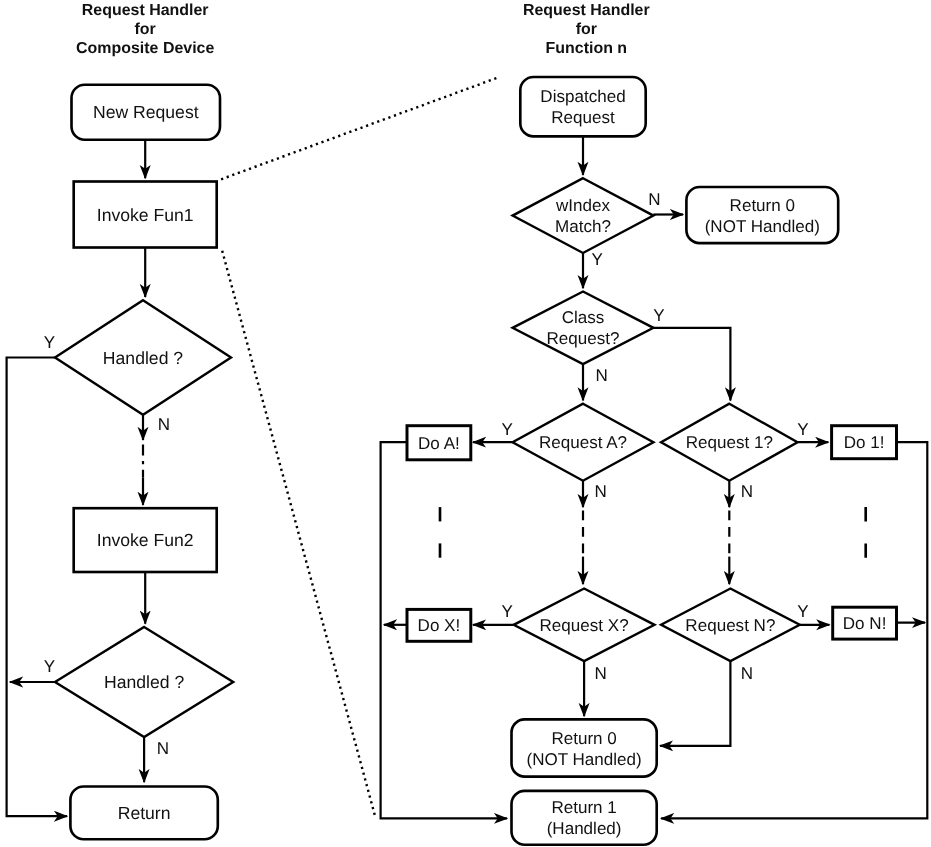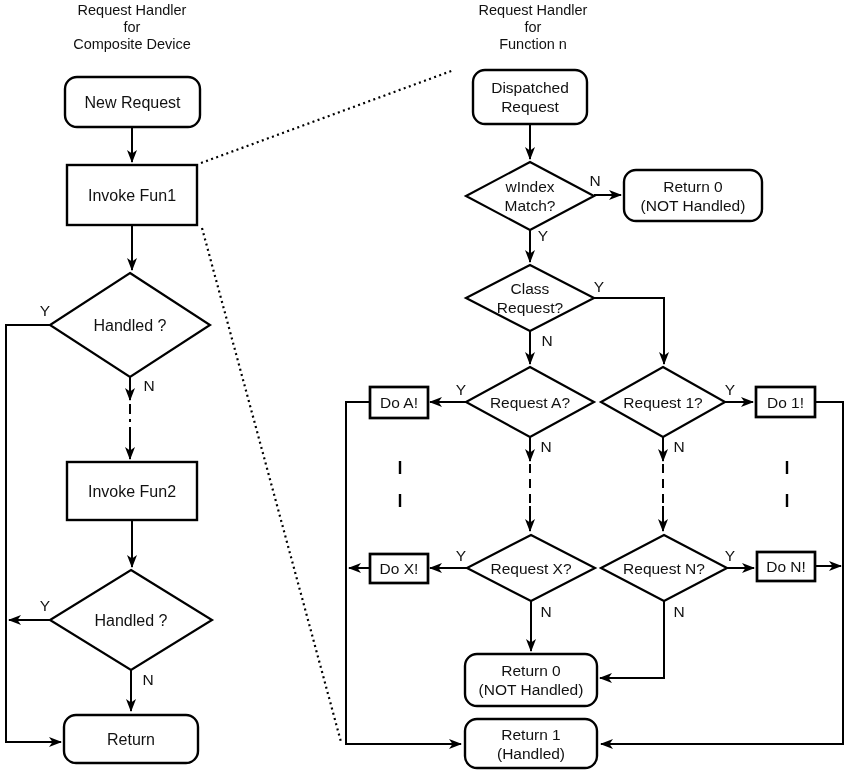--- a/index.html
+++ b/index.html
@@ -1,21 +1,21 @@
 <!DOCTYPE html>
 <html><head>
 <meta charset="utf-8">
 <style>
   html,body{margin:0;padding:0;background:#ffffff;}
   #figure{position:relative;width:846px;height:770px;background:#ffffff;overflow:hidden;}
   #diagram{position:absolute;left:0;top:0;}
   .title{
     position:absolute;top:2px;width:210px;text-align:center;
     font-family:"Liberation Sans",sans-serif;font-size:14.5px;line-height:17px;
-    color:#111;white-space:pre-line;
+    color:#111;white-space:pre-line;font-weight:bold;
   }
   #title-left{left:27px;}
   #title-right{left:428px;}
   .shape{fill:#ffffff;stroke:#000000;}
   .shape.rounded{stroke-width:2.4;}
   .shape.rect{stroke-width:2.4;}
   .shape.action{stroke-width:2.7;}
   .shape.diamond{stroke-width:2.2;}
   .node-text{fill:#111111;font-family:"Liberation Sans",sans-serif;text-anchor:middle;}
   .branch-label{fill:#111111;font-family:"Liberation Sans",sans-serif;font-size:15.5px;text-anchor:middle;}

